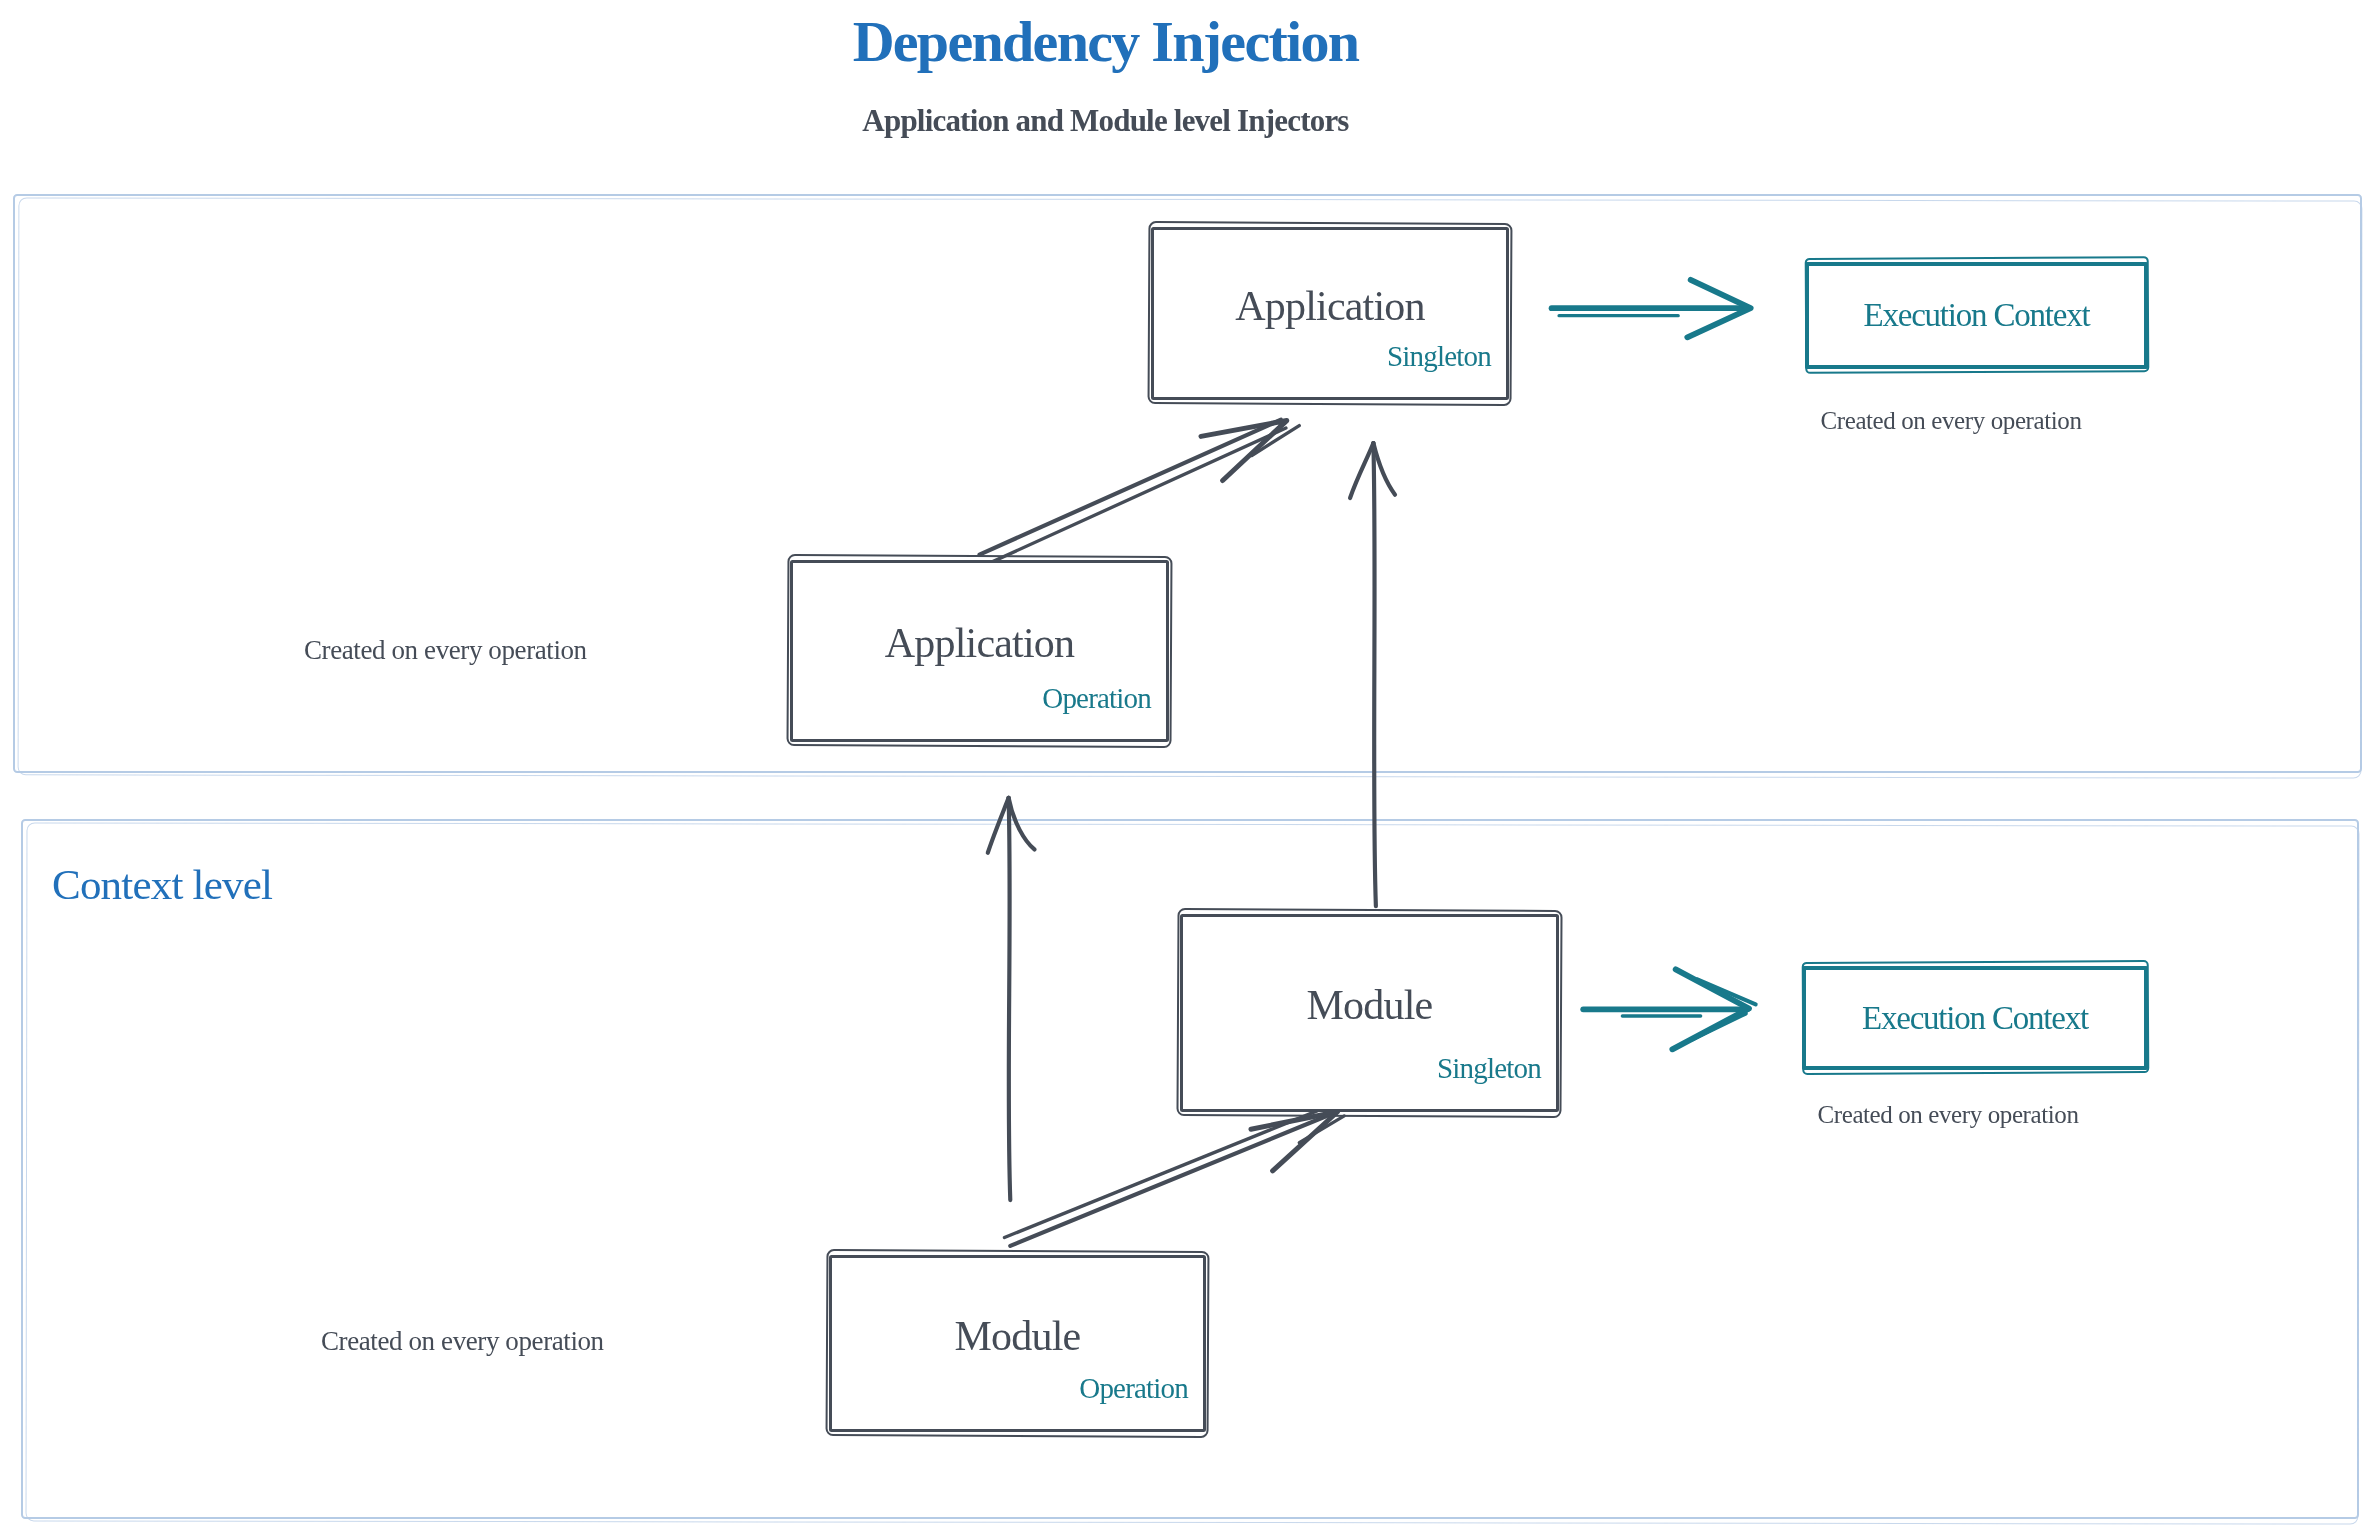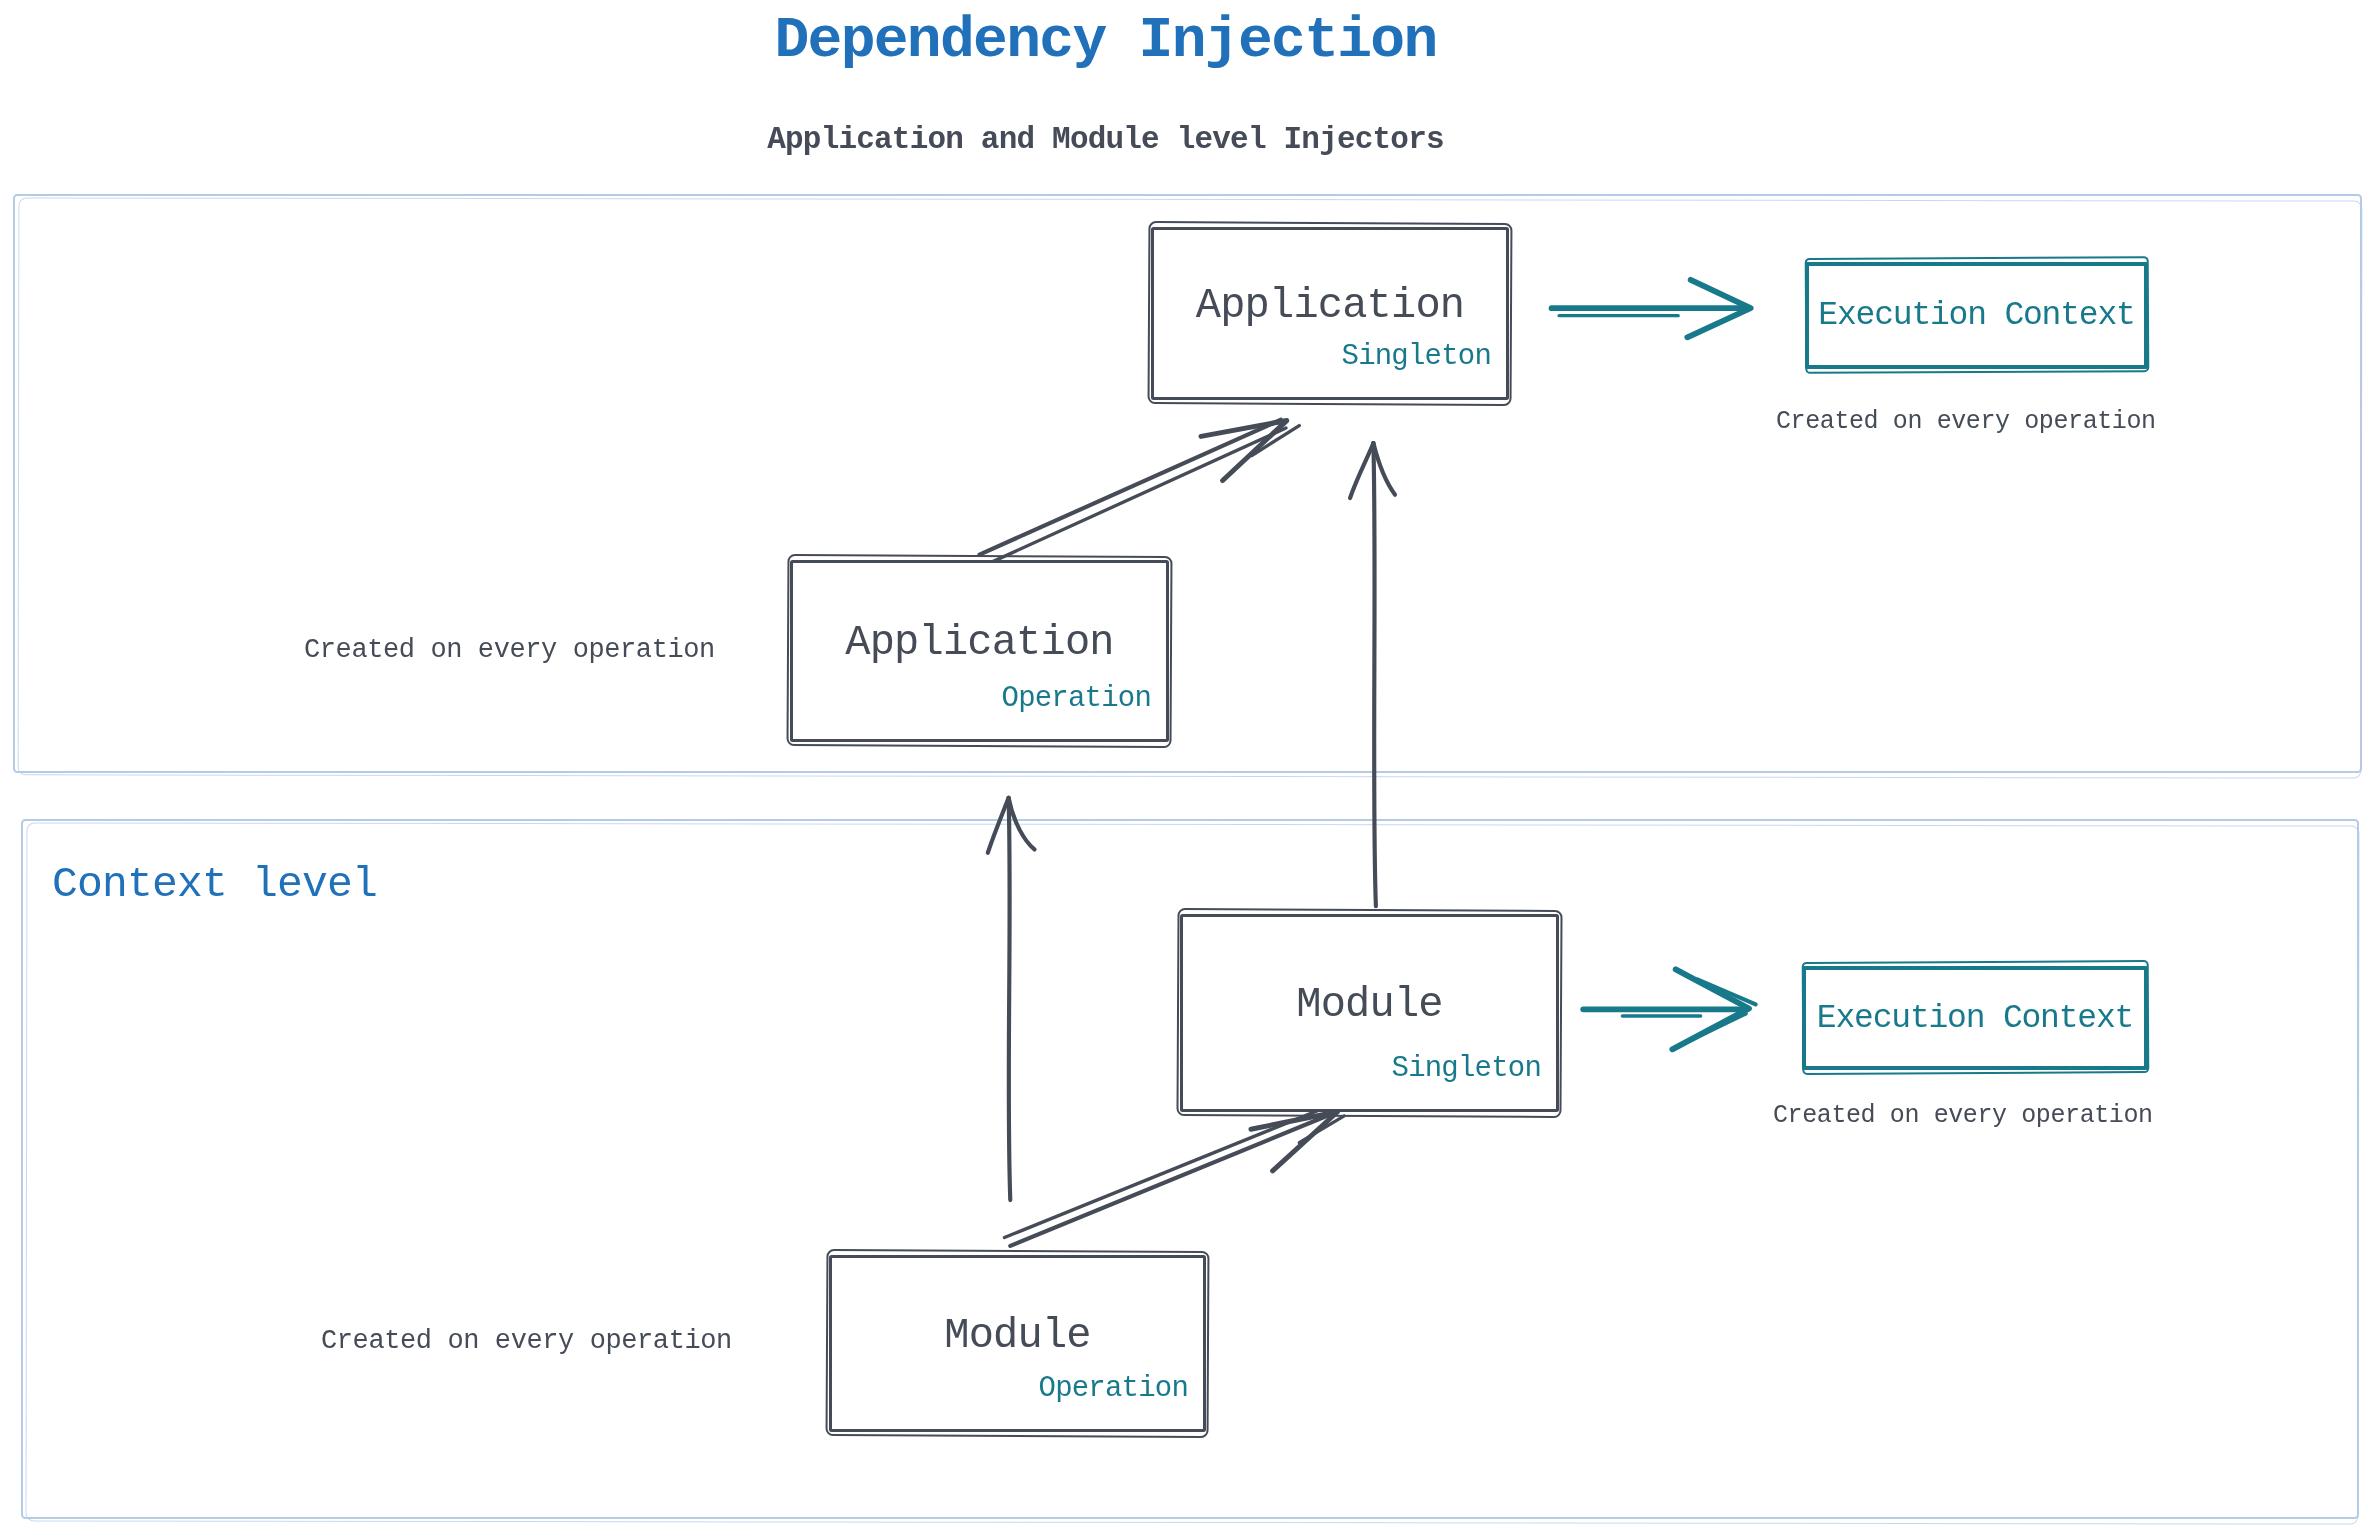--- a/index.html
+++ b/index.html
@@ -6,31 +6,31 @@
     --blue:#2170ba;
     --dark:#454c57;
     --teal:#18798b;
     --lightblue:#b5cbe5;
   }
   html,body{margin:0;padding:0;background:#ffffff;}
   .canvas{
     position:relative;
     width:2377px;height:1534px;
     background:#ffffff;
-    font-family:Liberation Mono, monospace;
+    font-family:Liberation Serif, serif;
     overflow:hidden;
   }
   
   .page-title{
     position:absolute;left:689px;top:8.3px;width:833px;
     text-align:center;font-size:58px;font-weight:bold;
     color:var(--blue);letter-spacing:-1.7px;
   }
   .page-subtitle{
-    position:absolute;left:689px;top:122px;width:833px;
+    position:absolute;left:689px;top:103px;width:833px;
     text-align:center;font-size:31px;font-weight:600;
     color:var(--dark);letter-spacing:-0.8px;
   }
   
   .level{
     position:absolute;border:2.1px solid var(--lightblue);border-radius:4.2px;
   }
   .level::before{
     content:"";position:absolute;inset:2.5px -2.5px -5px 3.3px;
     border:1.2px solid var(--lightblue);border-radius:8.3px;

